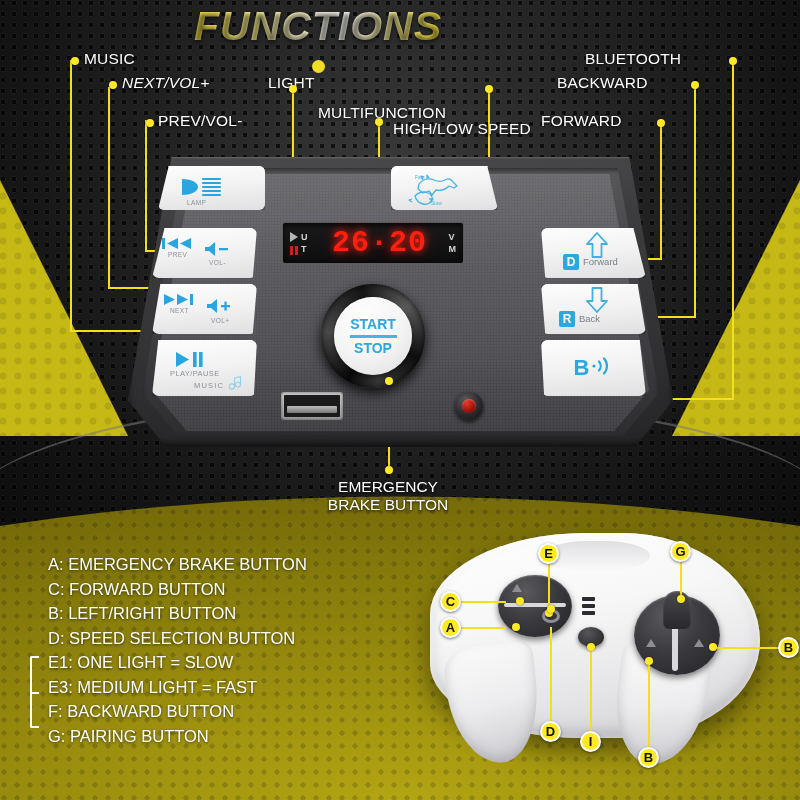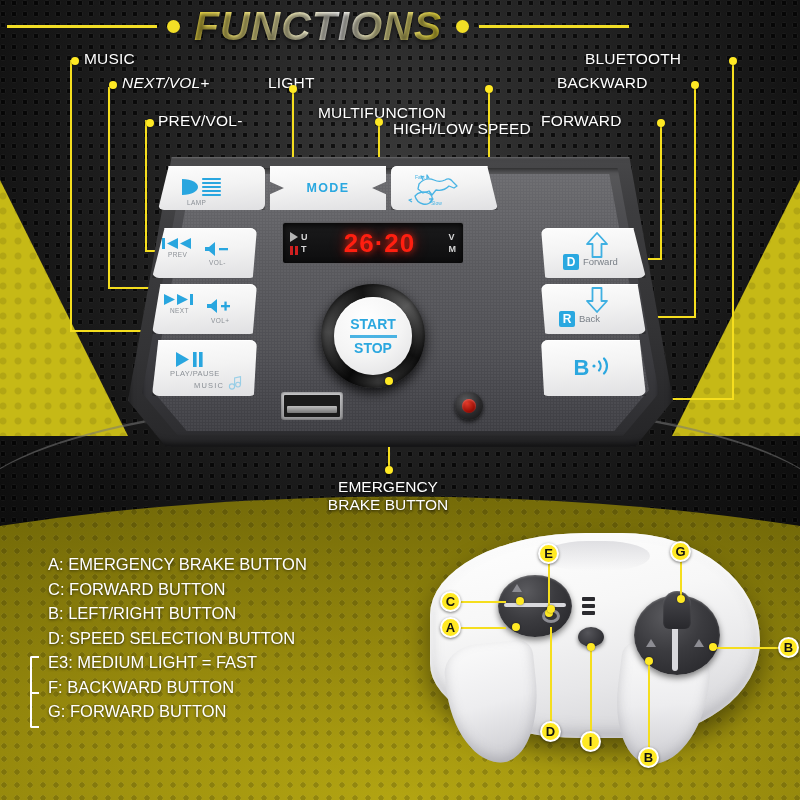--- a/index.html
+++ b/index.html
@@ -46,21 +46,21 @@
     background-image:
       radial-gradient(circle at 5px 5px, rgba(0,0,0,.10) 3px, rgba(0,0,0,0) 4px);
     background-size:15px 15px;
   }
   .wedge.left  { left:-62px;  clip-path: polygon(0 0, 100% 100%, 0 100%); }
   .wedge.right { right:-62px; clip-path: polygon(100% 0, 100% 100%, 0 100%); }
 
   
   .title-row {
     position:absolute; top:4px; left:0; width:636px; height:44px;
-    display:flex; align-items:center; justify-content:center; gap:10px;
+    display:flex; align-items:center; justify-content:center; gap:10px;flex-direction:column;
   }
   .t-line { height:3px; background:#F2DE26; flex:0 0 150px; }
   .t-dot  { width:13px; height:13px; border-radius:50%; background:#F2DE26; flex:0 0 13px;}
   .title-txt {
     font-size:41px; font-weight:bold; font-style:italic; letter-spacing:1px;
     background:linear-gradient(100deg,#F6E03A 0%,#FFF7B0 34%,#FFFFFF 58%,#F2DE26 100%);
     -webkit-background-clip:text; background-clip:text; color:transparent;
     text-shadow:0 2px 4px rgba(0,0,0,.6); white-space:nowrap; padding:0 4px;
   }
 
@@ -165,22 +165,22 @@
     box-shadow:inset 0 2px 6px rgba(0,0,0,.9);
     display:flex; align-items:center; padding:0 7px;
   }
   .led-ico { display:flex; flex-direction:column; gap:4px; margin-right:3px; }
   .led-tri { width:0;height:0;border-left:8px solid #b5b5b5;border-top:5px solid transparent;border-bottom:5px solid transparent; }
   .led-pause { display:flex; gap:2px; }
   .led-pause i { display:block; width:3px;height:9px;background:#cf2020; }
   .led-ut { display:flex; flex-direction:column; gap:3px; margin-right:6px;
     color:#d6d6d6; font-size:9px; font-weight:bold; line-height:1; }
   .led-num {
-    flex:1; text-align:center; color:#ff1f10; font-size:26px; font-weight:bold;
-    font-family:Liberation Sans, sans-serif; letter-spacing:1px;
+    flex:1; text-align:center; color:#ff1f10; font-size:30px; font-weight:bold;
+    font-family:Liberation Mono, monospace; letter-spacing:1px;
     text-shadow:0 0 7px rgba(255,40,20,.85), 0 0 16px rgba(255,20,10,.45);
   }
   .led-vm { display:flex; flex-direction:column; gap:3px;
     color:#d6d6d6; font-size:9px; font-weight:bold; line-height:1; margin-left:3px;}
 
   
   #ss-ring {
     position:absolute; left:321px; top:284px; width:104px; height:104px;
     border-radius:50%;
     background:conic-gradient(from 210deg,#0a0a0a,#4a4a4a 18%,#151515 38%,#5a5a5a 55%,#101010 74%,#383838 90%,#0a0a0a);
@@ -372,23 +372,20 @@
             <line x1="23" y1="11" x2="40" y2="11"></line>
               <line x1="23" y1="15" x2="40" y2="15"></line>
             <line x1="23" y1="19" x2="40" y2="19"></line>
           </g>
         </svg>
       </span>
       <span class="ktxt" style="left:29px; top:33px;">LAMP</span>
     </div>
   </div>
 
-  <div class="wkey k-mode">
-    <span style="color:#2aa8e0; font-size:12.5px; font-weight:bold; letter-spacing:1.4px;">MODE</span>
-  </div>
 
   <div class="wkey k-speed">
     <div class="kcontent">
       <span class="kicon" style="left:16px; top:6px;">
         <svg width="66" height="34" viewBox="0 0 66 34">
           <g fill="none" stroke="#49b4e4" stroke-width="1.3" stroke-linejoin="round">
             <path d="M12 12 c4-5 10-6 15-4 4 2 7 2 11 0 3-2 6-1 8 2 l4 4 -3 2 -5-2 c-3 3-8 5-13 4 l-4 5 -3-4 -6 2 -5-4 z"></path>
             <path d="M16 8 l-2-4 3 1 M20 7 l0-4 2 3"></path>
             <path d="M8 24 c3-4 9-5 13-3 3 1 5 4 4 7 -1 3-5 5-9 4 -4-1-7-4-8-8z"></path>
             <path d="M5 27 l-3 1 3 2 M22 27 l4 0 -3 3"></path>
@@ -539,23 +536,24 @@
 BRAKE BUTTON</div>
 
   <div id="legend">
     <div class="lg-bracket" style="top:100px; height:72px;">
         <span class="mid"></span>
       </div>
     <div class="lg-item">A: EMERGENCY BRAKE BUTTON</div>
     <div class="lg-item">C: FORWARD BUTTON</div>
     <div class="lg-item">B: LEFT/RIGHT BUTTON</div>
     <div class="lg-item">D: SPEED SELECTION BUTTON</div>
+    <div class="lg-item">E1: ONE LIGHT = SLOW</div>
     <div class="lg-item">E3: MEDIUM LIGHT = FAST</div>
     <div class="lg-item">F: BACKWARD BUTTON</div>
-    <div class="lg-item">G: FORWARD BUTTON</div>
+    <div class="lg-item">G: PAIRING BUTTON</div>
   </div>
 
   <div id="remote">
     <div class="rc-body"></div>
     <div class="rc-grip l"></div>
     <div class="rc-grip r"></div>
     <div class="rc-notch"></div>
 
     <div class="pad pad-l">
       <span class="pad-tri tri-up" style="left:14px; top:9px;"></span>

